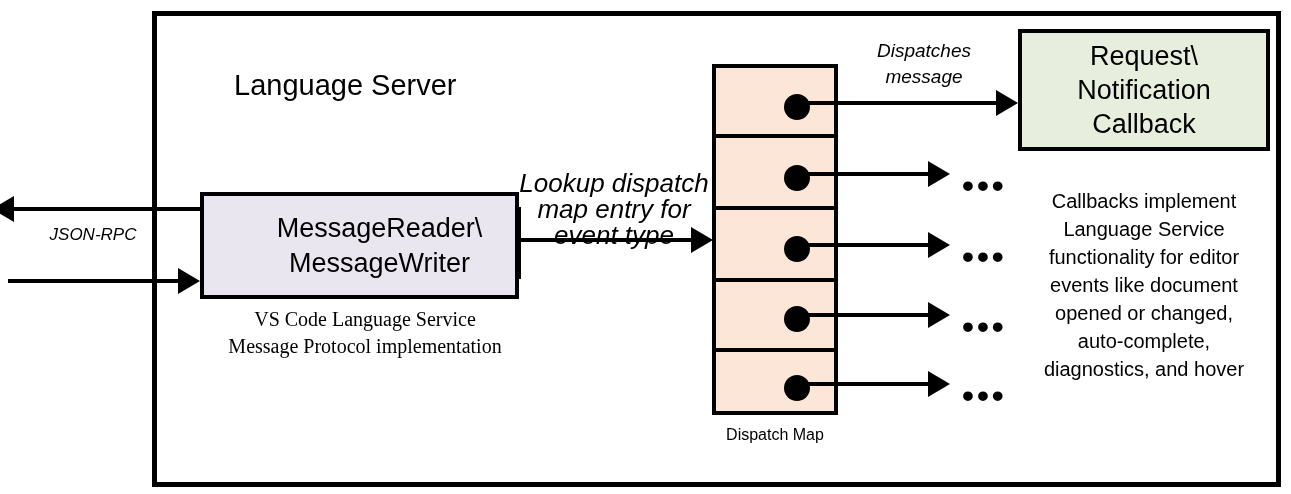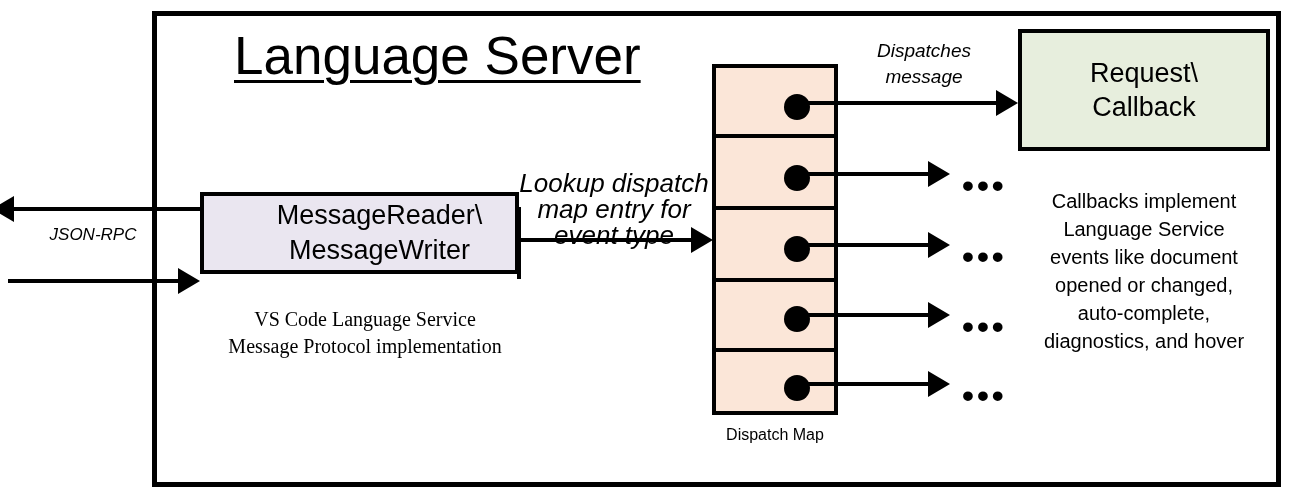--- a/index.html
+++ b/index.html
@@ -26,36 +26,35 @@
     height: 476px;
     border: 5px solid #000000;
     box-sizing: border-box;
     background: transparent;
   }
 
   
   .title {
     position: absolute;
     left: 234px;
-    top: 31px;
-    font-size: 53px;
+    top: 60px;
+    font-size: 29px;
     line-height: 50px;
     white-space: nowrap;
-    text-decoration: underline;
     text-underline-offset: 6px;
     text-decoration-thickness: 3px;
   }
 
   
   .mrw-box {
     position: absolute;
     left: 200px;
     top: 192px;
     width: 319px;
-    height: 82px;
+    height: 107px;
     border: 4px solid #000000;
     box-sizing: border-box;
     background: #EAE6F0;
     display: flex;
     flex-direction: column;
     align-items: center;
     justify-content: center;
     padding-left: 40px;
   }
   .mrw-box .line {
@@ -293,25 +292,27 @@
   <div class="hline" style="left:800px; top:313px; width:132px;"></div>
   <div class="arrow-r" style="left:928px; top:302px;"></div>
   <div class="ellipsis" style="left:962px; top:321px;">•••</div>
 
   <div class="hline" style="left:800px; top:382px; width:132px;"></div>
   <div class="arrow-r" style="left:928px; top:371px;"></div>
   <div class="ellipsis" style="left:962px; top:390px;">•••</div>
 
   <div class="callback-box">
     <div class="line">Request\</div>
+    <div class="line">Notification</div>
     <div class="line">Callback</div>
   </div>
 
   <div class="callback-caption">
     <div>Callbacks implement</div>
     <div>Language Service</div>
+    <div>functionality for editor</div>
     <div>events like document</div>
     <div>opened or changed,</div>
     <div>auto-complete,</div>
     <div>diagnostics, and hover</div>
   </div>
 
 </div>
 
 </body></html>

